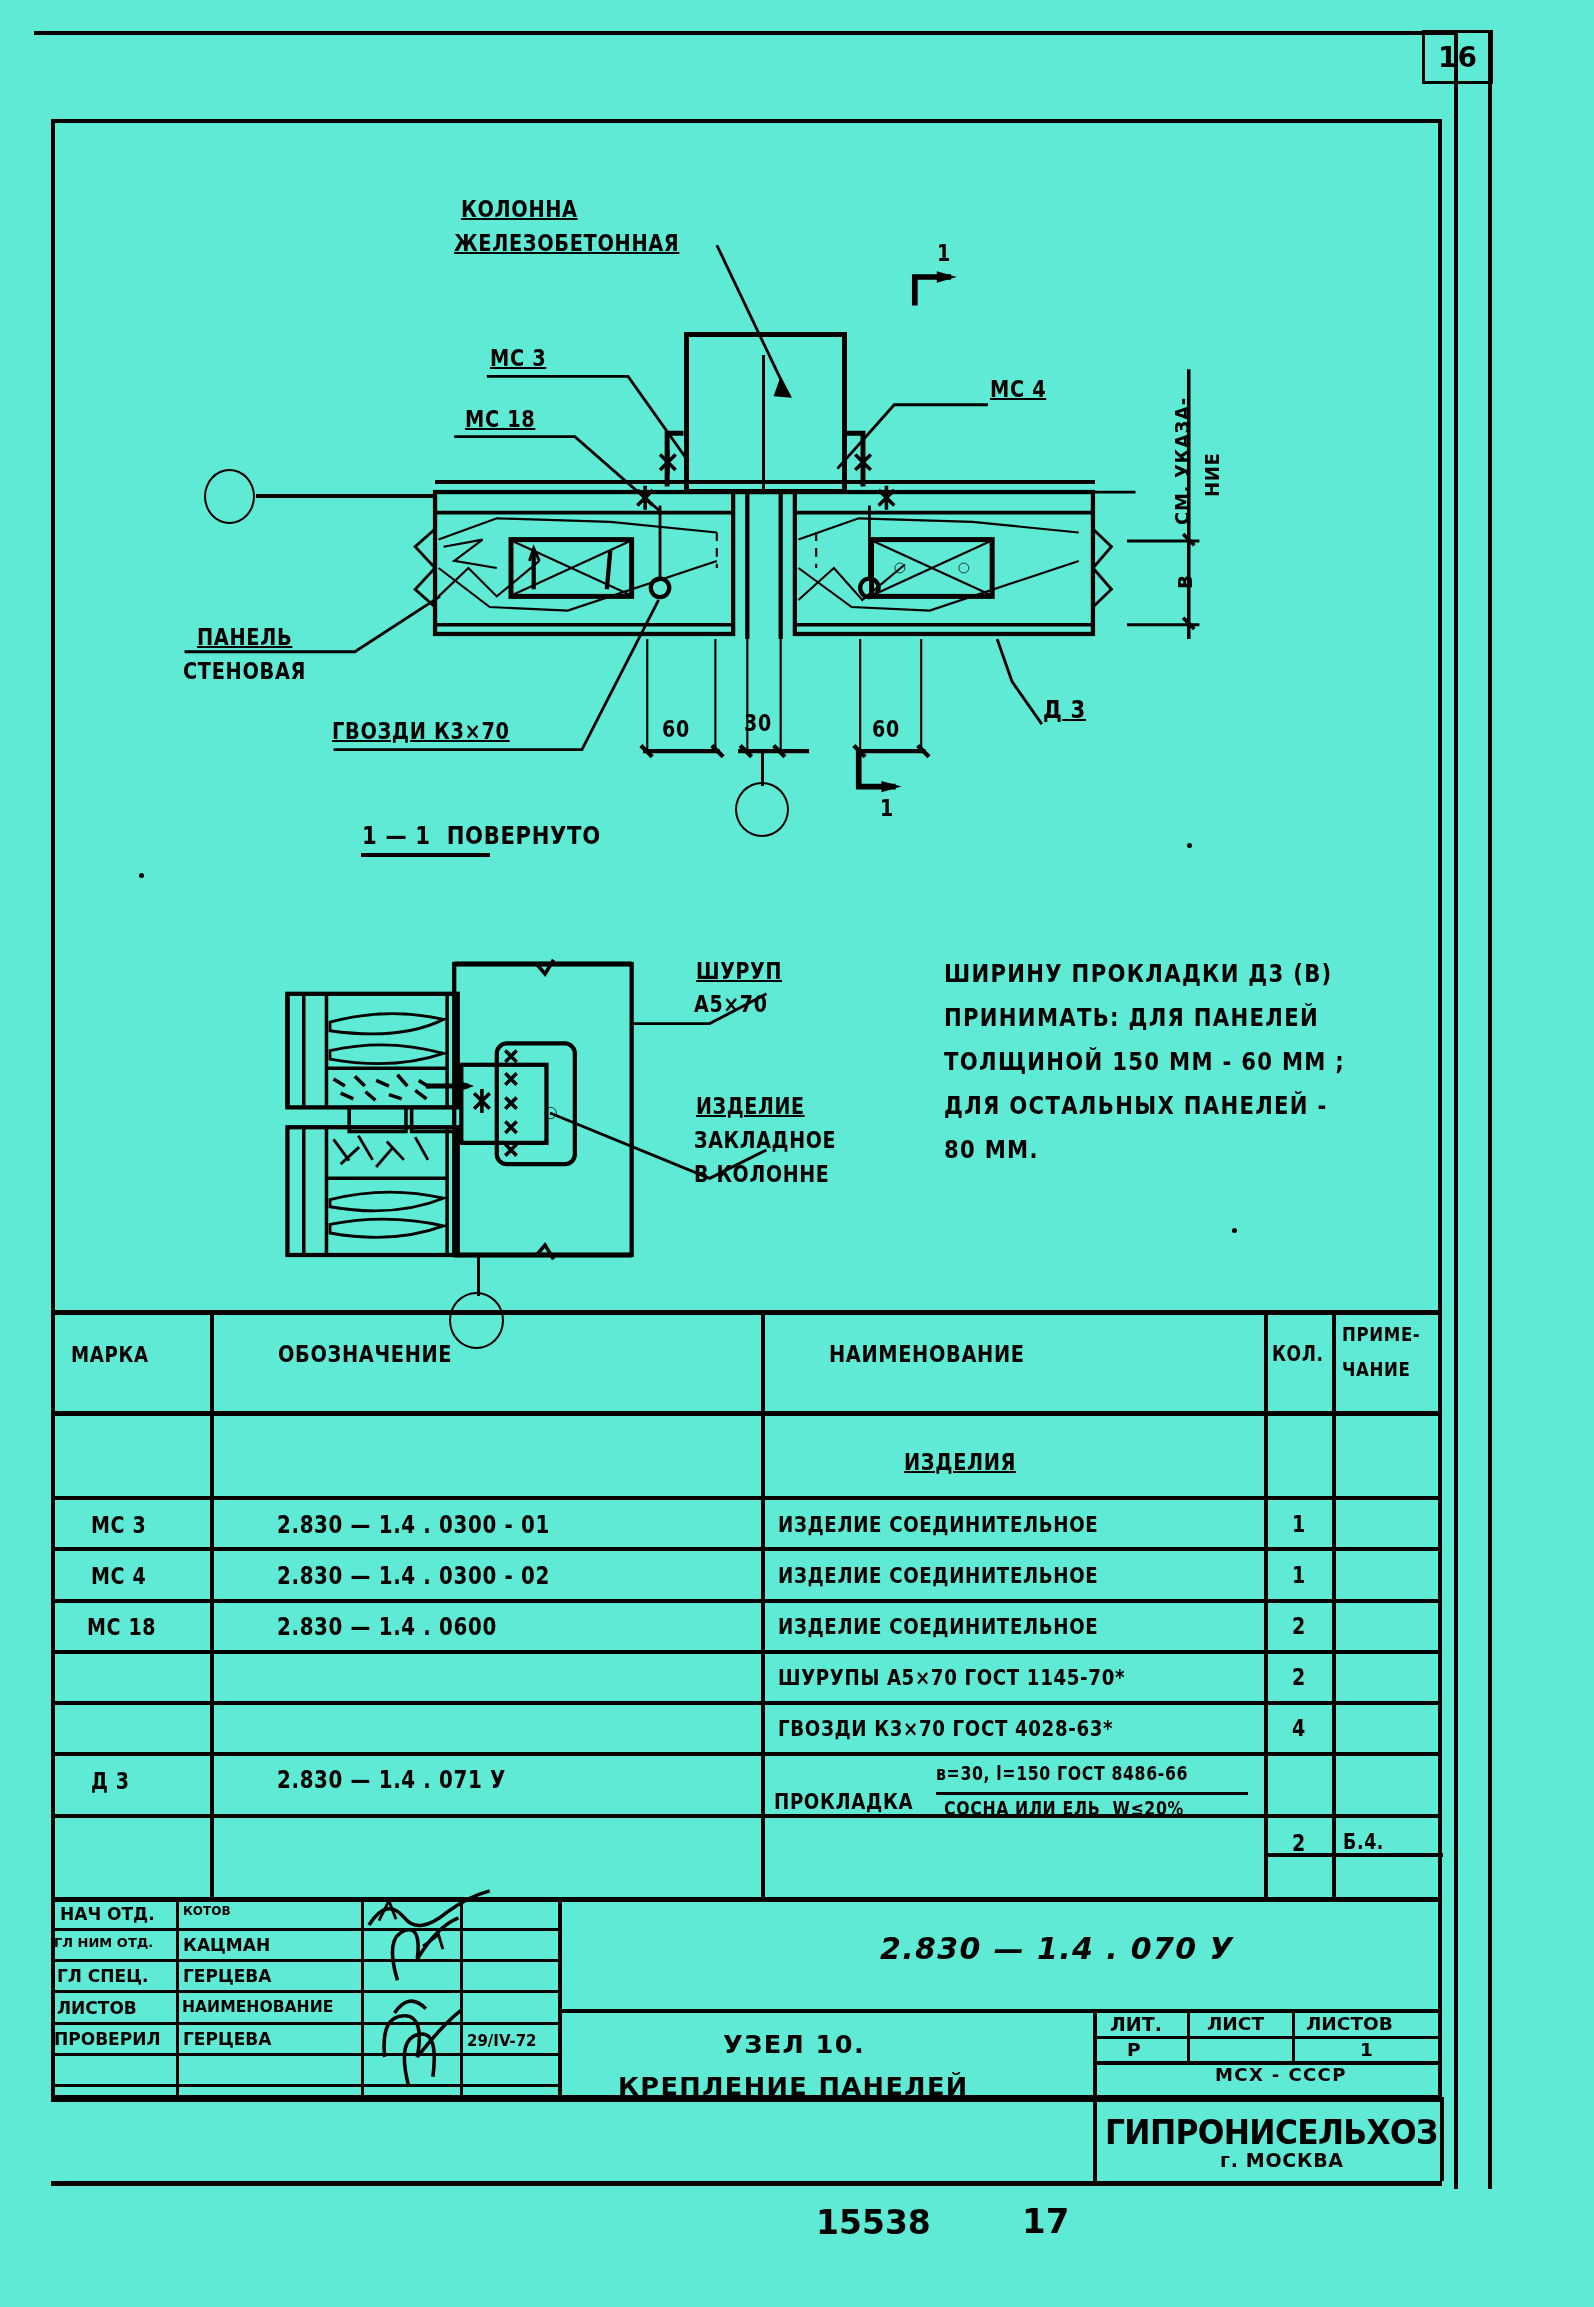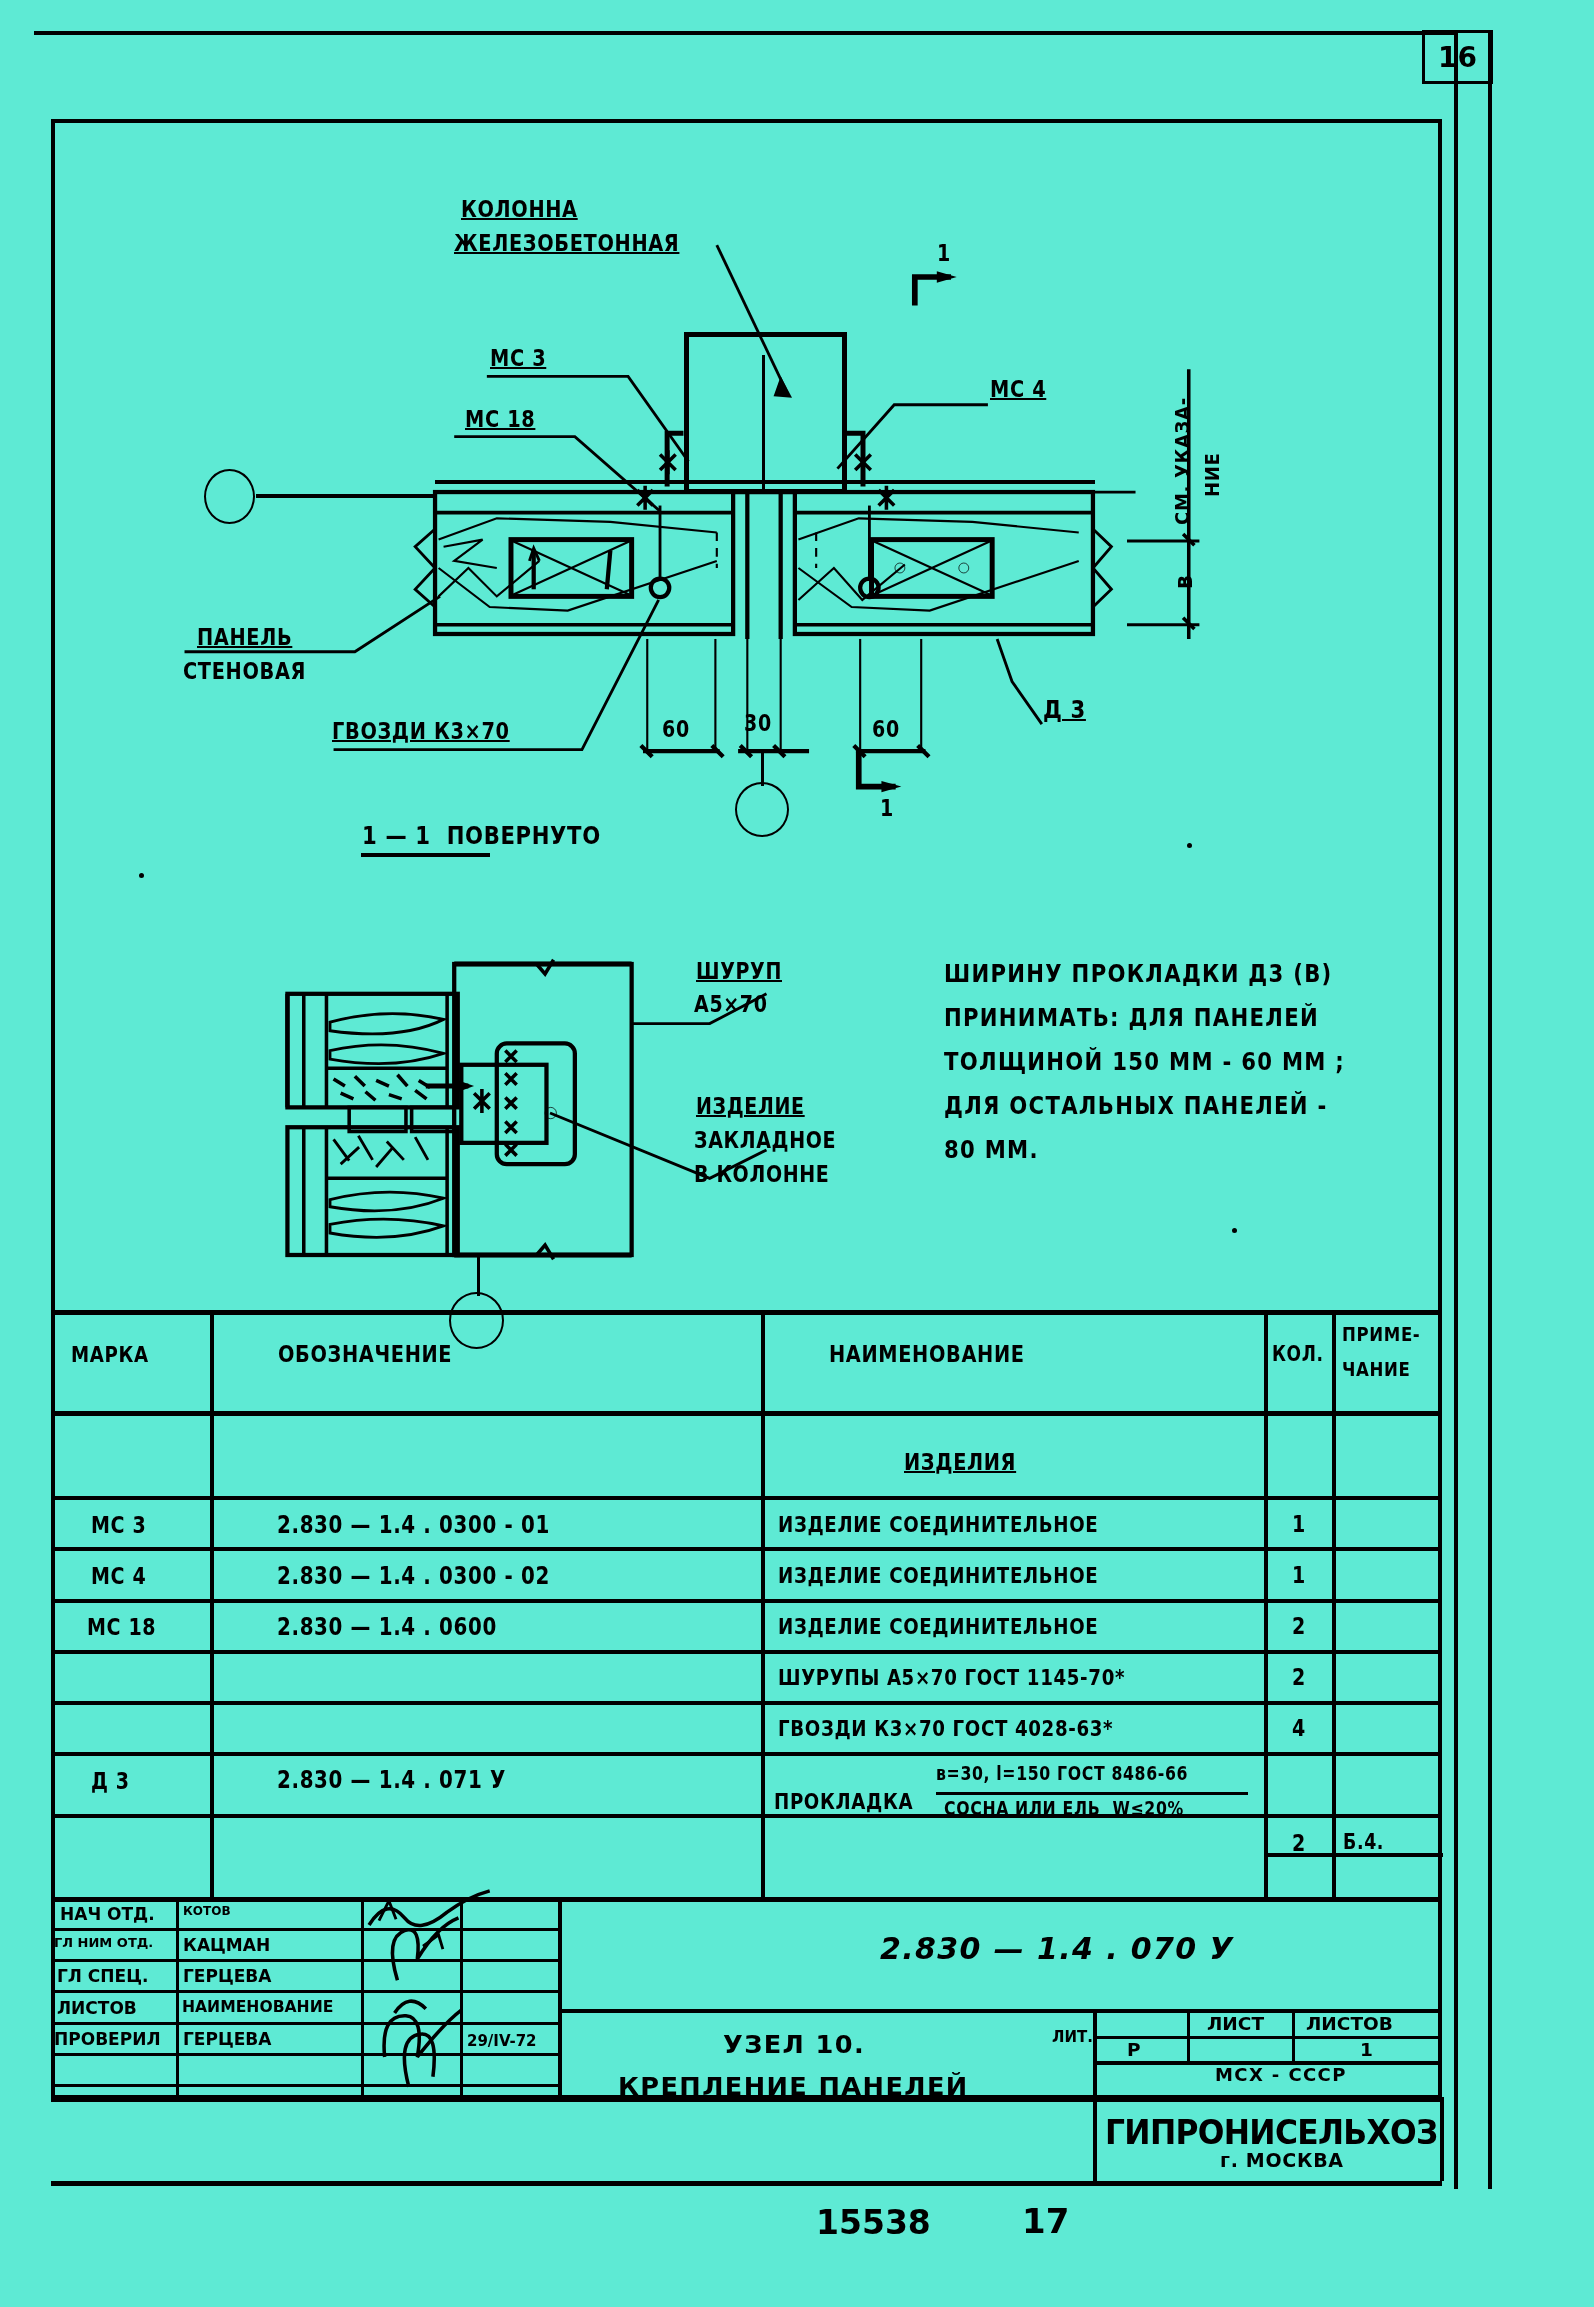--- a/index.html
+++ b/index.html
@@ -439,21 +439,21 @@
 
   <div class="cellt" style="left:723px; top:2029px; font-size:25.6px; letter-spacing:1.4px;">УЗЕЛ 10.</div>
   <div class="cellt" style="left:618px;  top:2071px; font-size:25.6px; letter-spacing:1.4px;text-align:right;">КРЕПЛЕНИЕ ПАНЕЛЕЙ</div>
 
   <div class="ln" style="left:1093px; top:2009px; width:3.5px; height:92px;"></div>
   <div class="ln" style="left:1187px; top:2009px; width:2.8px; height:53px;"></div>
   <div class="ln" style="left:1292px; top:2009px; width:2.8px; height:53px;"></div>
   <div class="ln" style="left:1093px; top:2036px; width:349px; height:2.8px;"></div>
   <div class="ln" style="left:1093px; top:2061px; width:349px; height:4.3px;"></div>
 
-  <div class="cellt" style="left:1052px; top:2013px; font-size:15px;margin-top:15px;">ЛИТ.</div>
+  <div class="cellt" style="left:1110px; top:2013px; font-size:19px;">ЛИТ.</div>
   <div class="cellt" style="left:1207px; top:2013px; font-size:18.5px;">ЛИСТ</div>
   <div class="cellt" style="left:1306px; top:2013px; font-size:18.5px;">ЛИСТОВ</div>
 
   <div class="cellt" style="left:1127px; top:2039px; font-size:18.5px;">Р</div>
   <div class="cellt" style="left:1235px; top:2039px; font-size:18.5px;"></div>
   <div class="cellt" style="left:1360px; top:2039px; font-size:18.5px;">1</div>
 
   <div class="cellt" style="left:1215px; top:2064px; font-size:18px; letter-spacing:1.4px;">МСХ - СССР</div>
   <div class="cellt" style="left:1105px; top:2090px; font-size:0px;"></div>
   <div class="cellt" style="left:1102px; top:2086px; font-size:0px;"></div>

